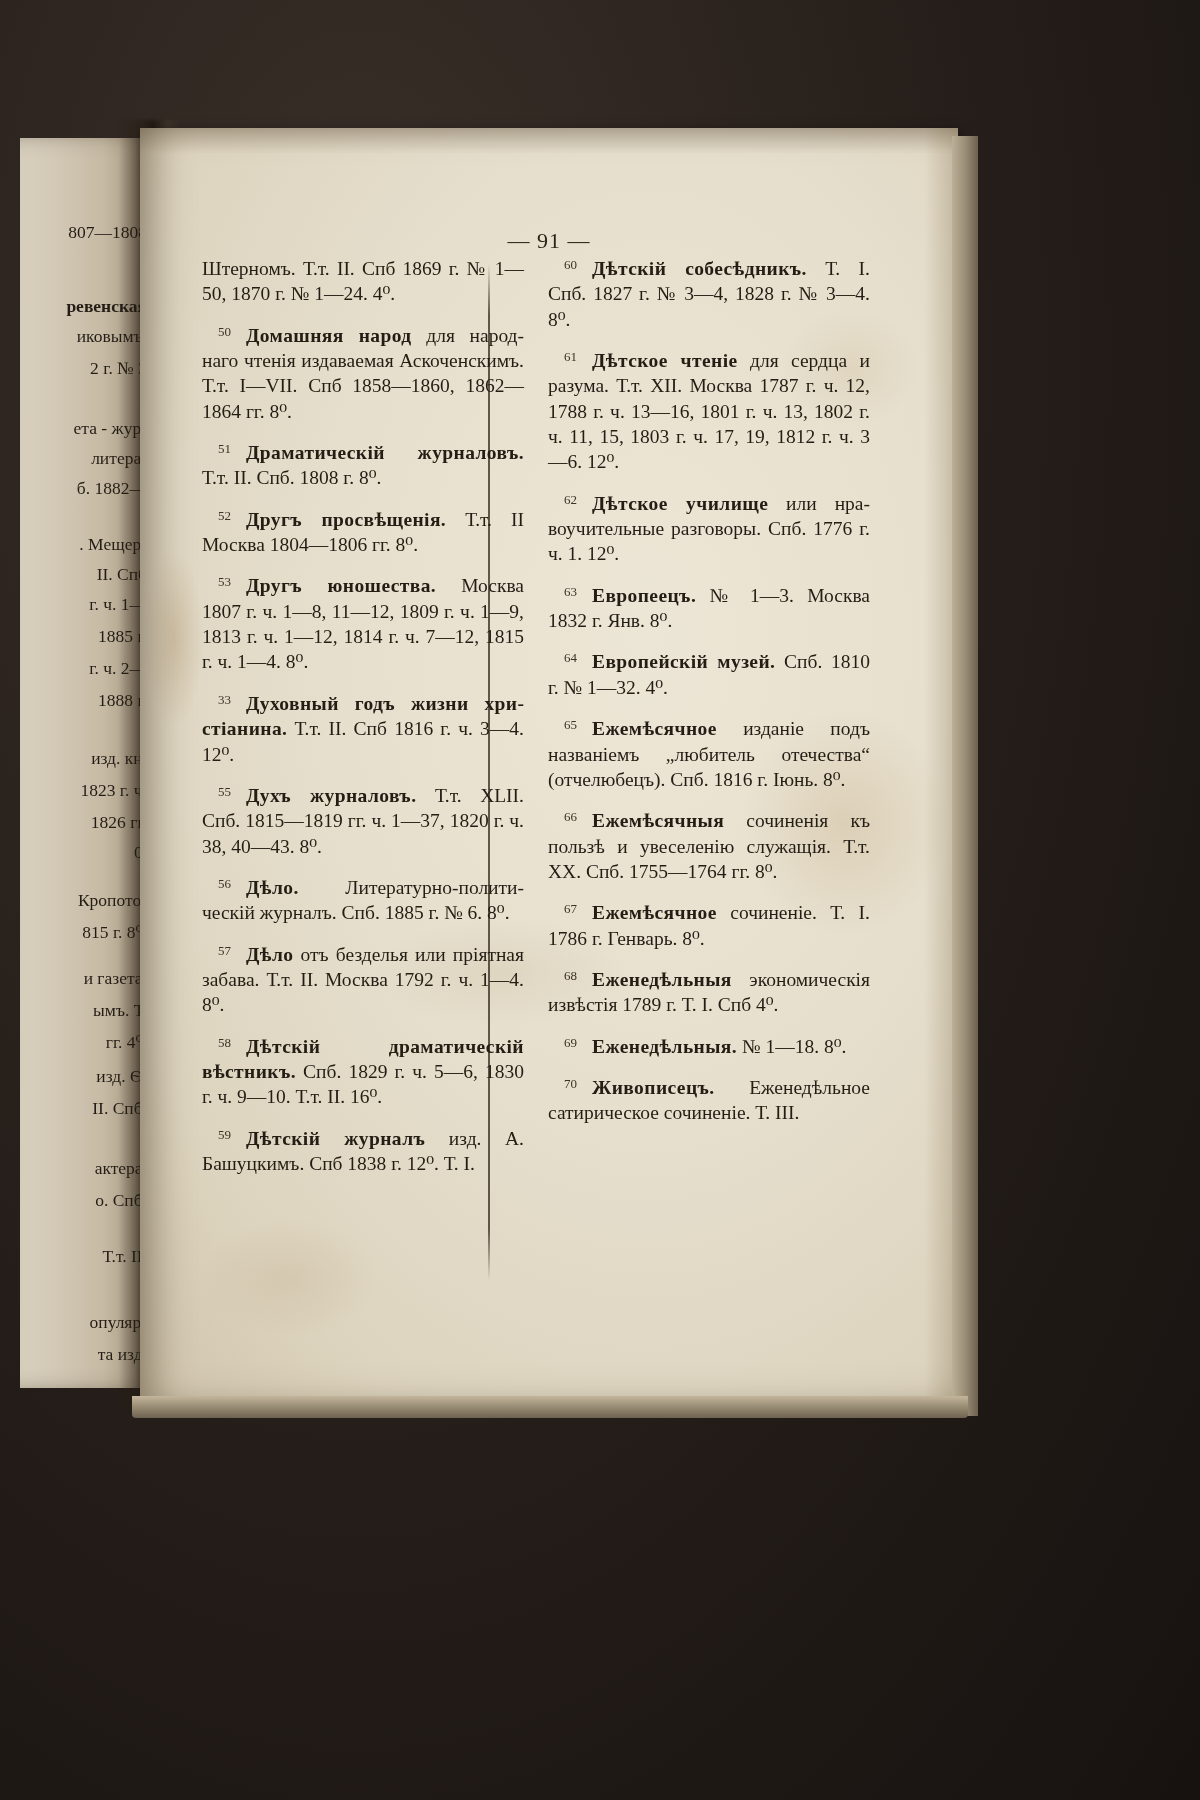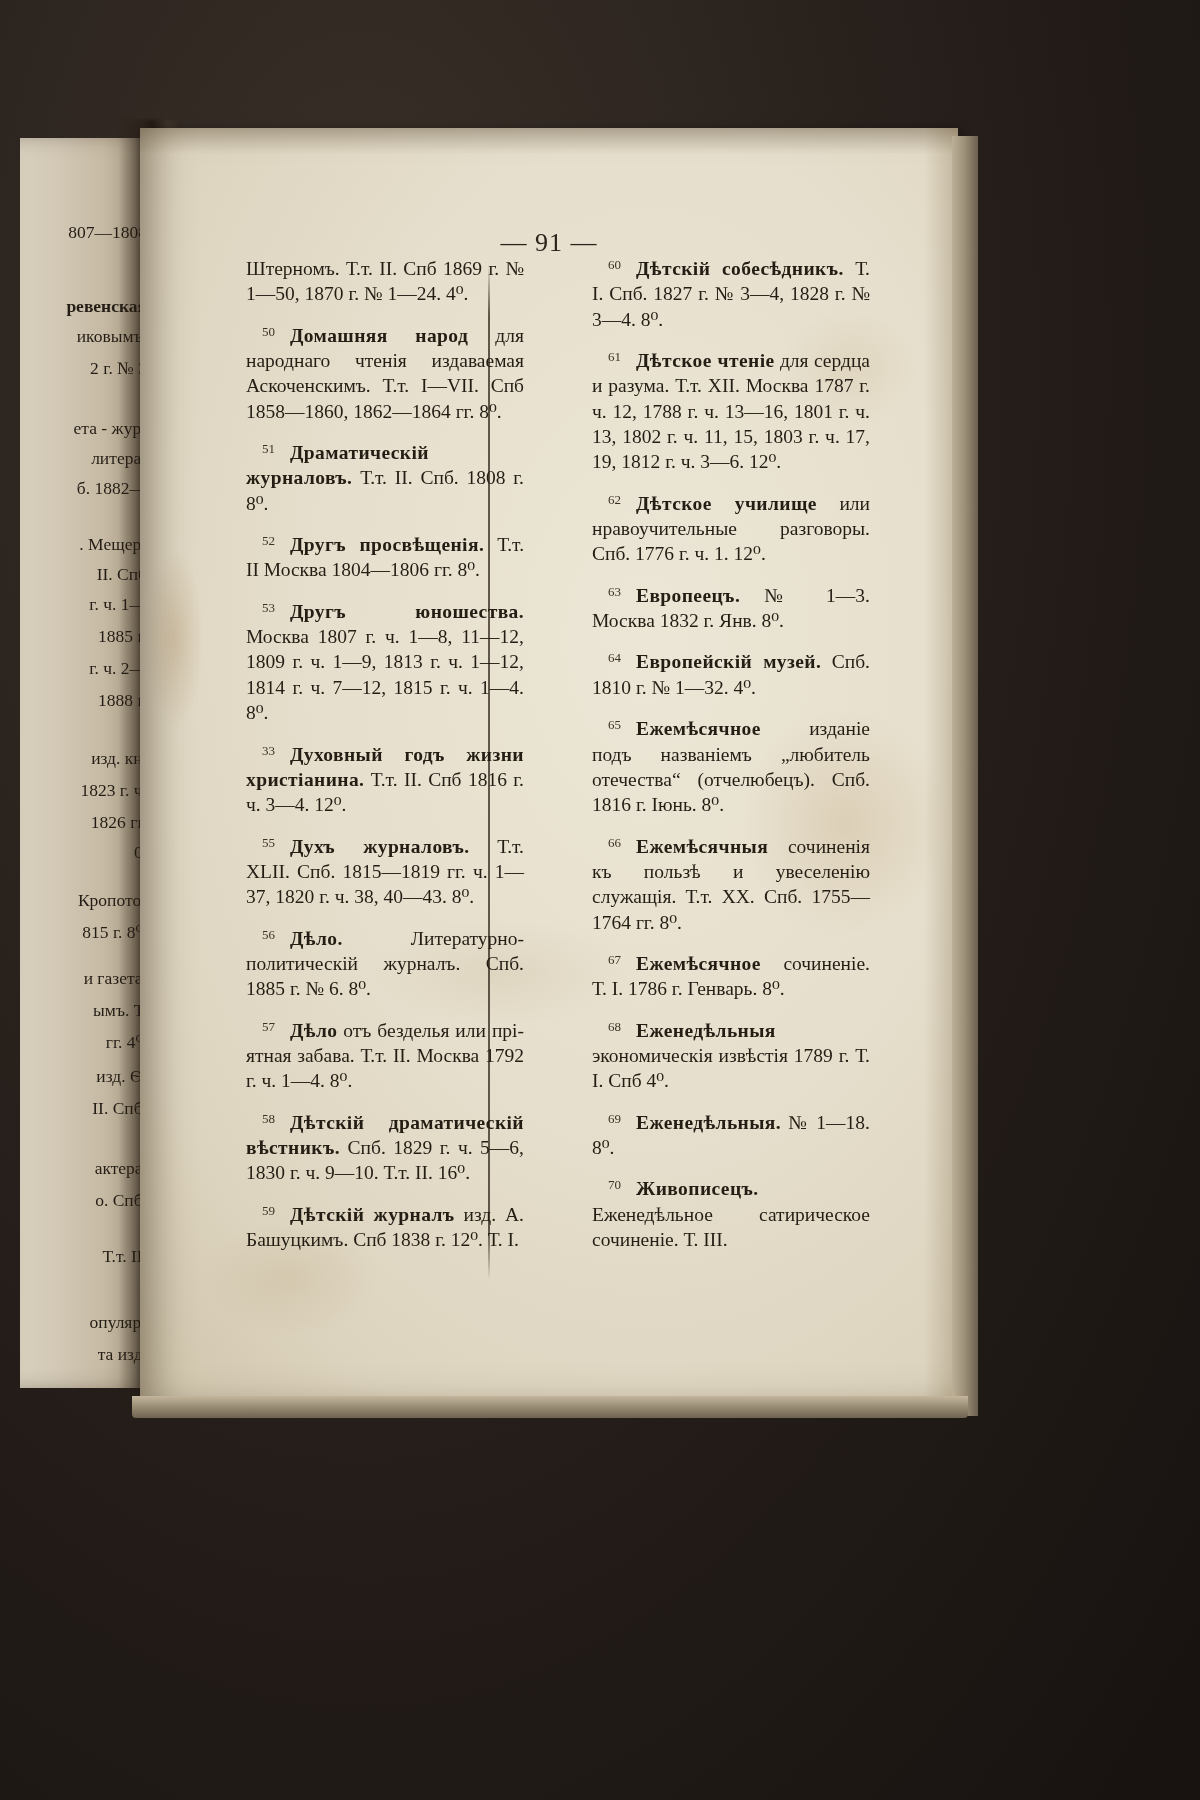--- a/index.html
+++ b/index.html
@@ -113,21 +113,21 @@
     pointer-events: none;
   }
 
   
   .folio {
     position: absolute;
     top: 100px;
     left: 0;
     width: 818px;
     text-align: center;
-    font-size: 26px;
+    font-size: 22px;
     letter-spacing: 1px;
     color: #2a2319;
   }
 
   
   .columns {
     position: absolute;
     left: 62px;
     top: 128px;
     width: 700px;
@@ -145,21 +145,20 @@
     top: 136px;
     width: 2px;
     height: 1016px;
     background: linear-gradient(180deg, rgba(50,40,28,0.0) 0%, rgba(50,40,28,0.75) 5%, rgba(50,40,28,0.75) 95%, rgba(50,40,28,0.0) 100%);
   }
 
   .entry {
     position: relative;
     margin-bottom: 16px;
     padding-left: 0;
-    margin-left: 44px;
   }
   .entry .num {
     position: absolute;
     left: 16px;
     top: 2px;
     font-size: 13px;
     color: #3b3225;
     line-height: 1;
   }
   .entry .body {

